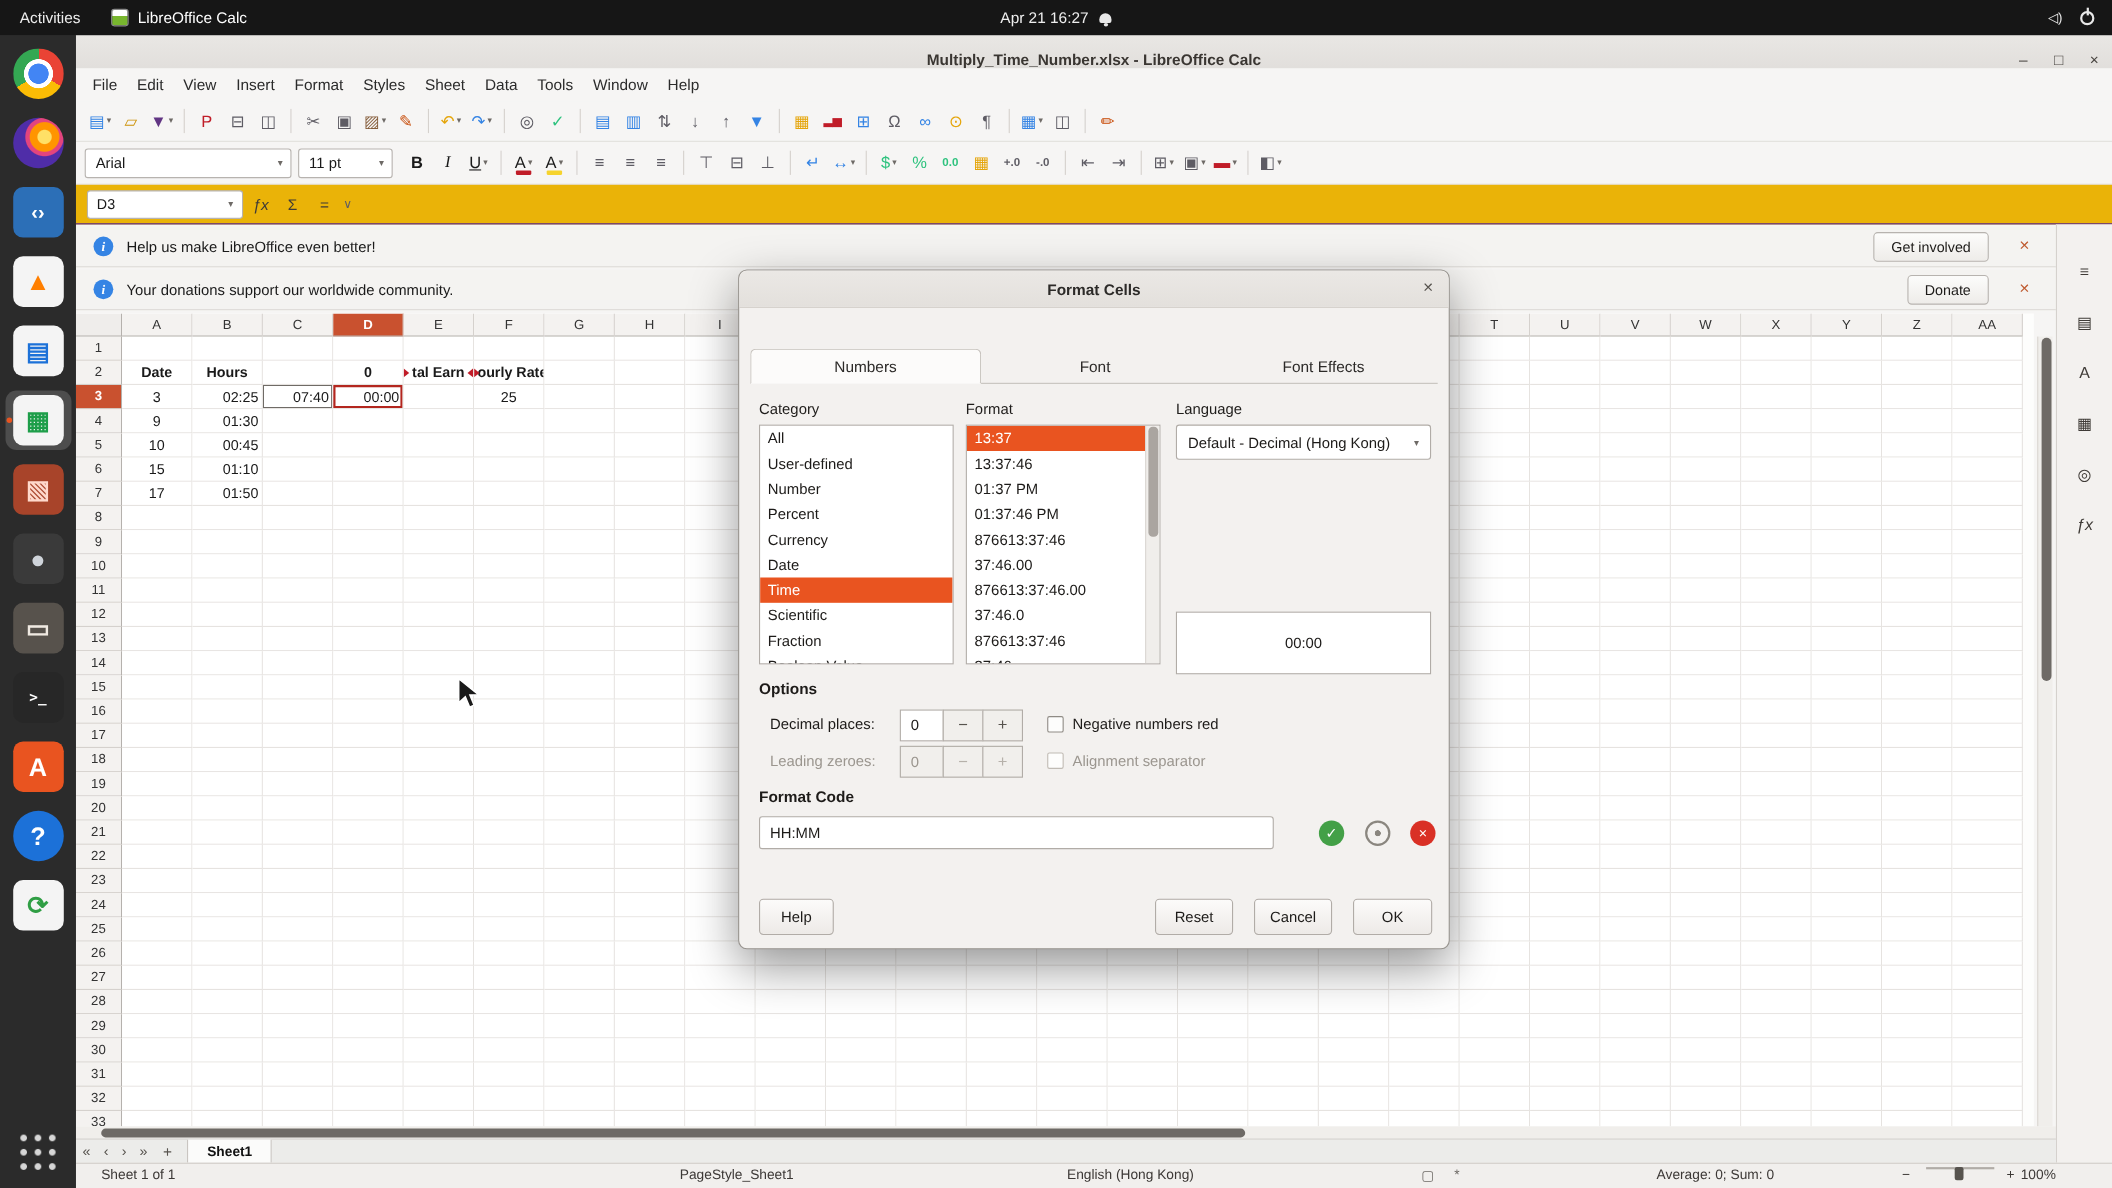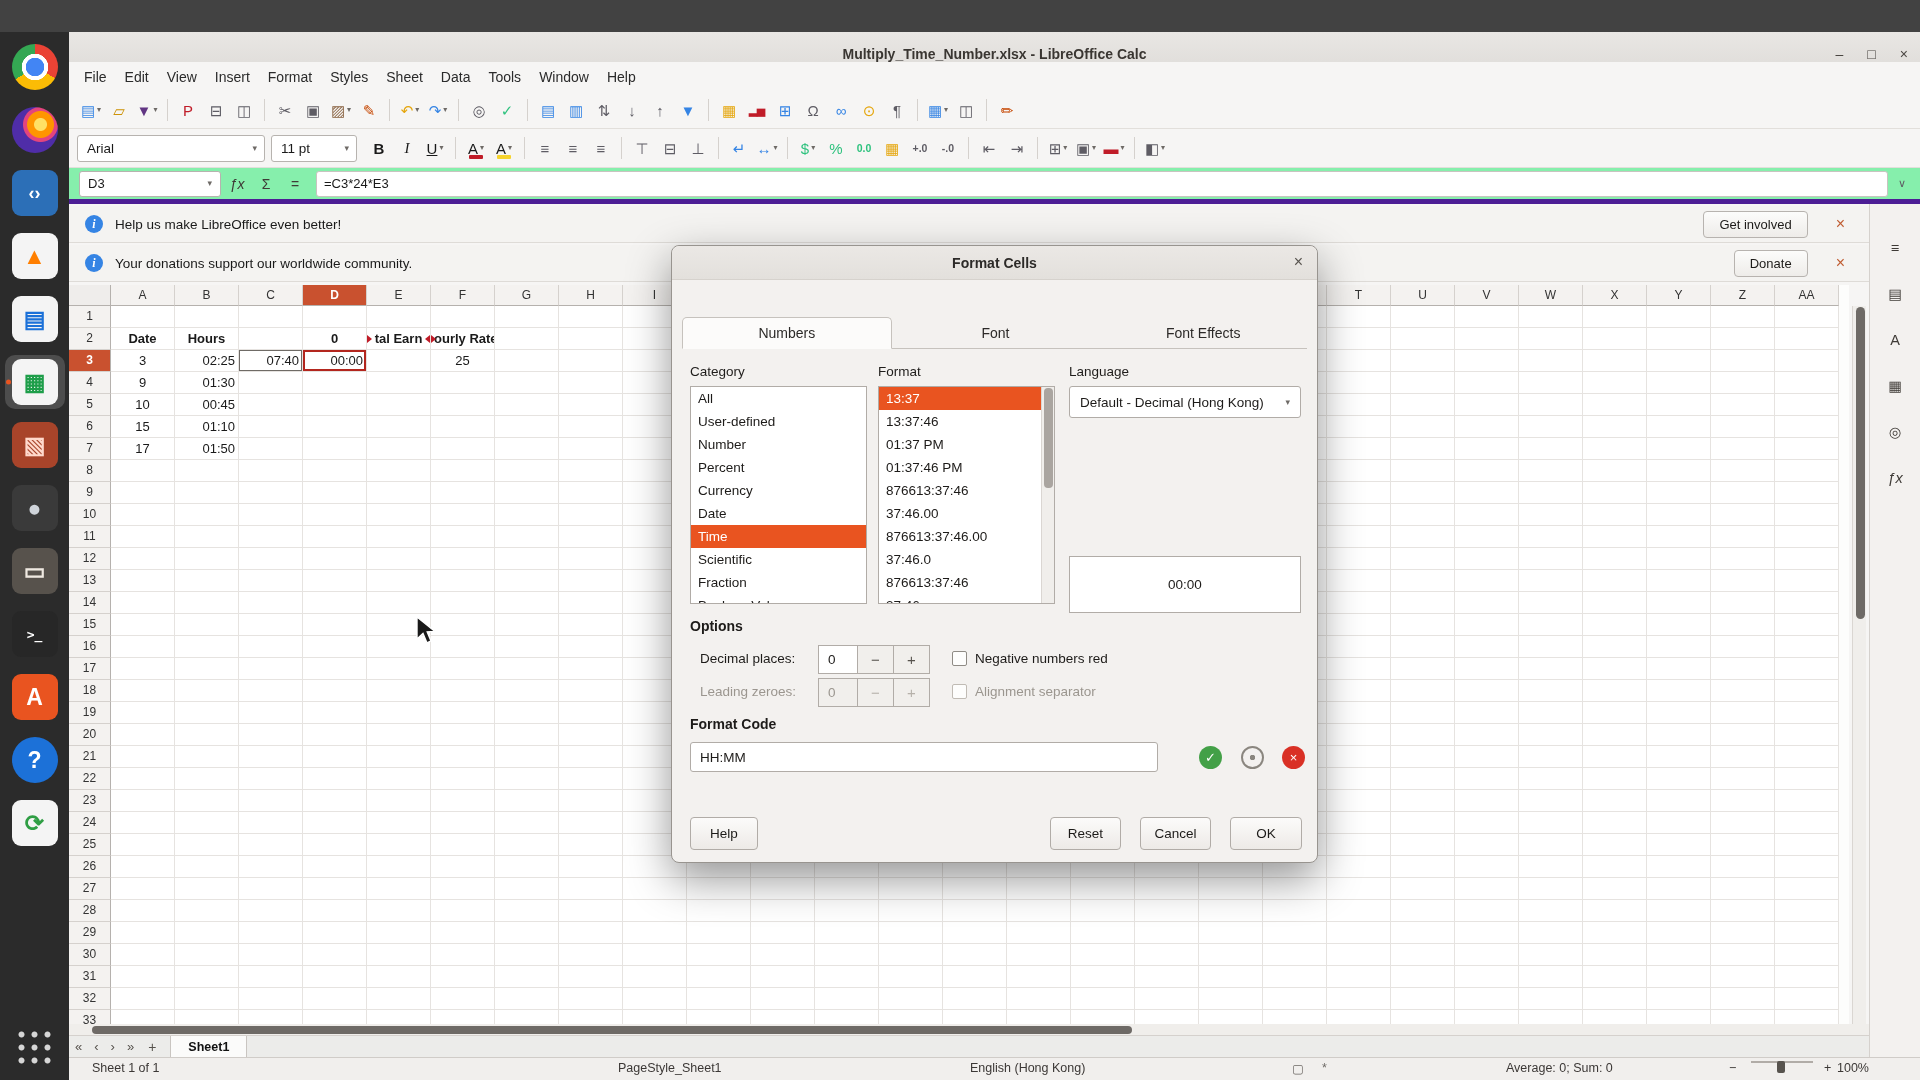--- a/index.html
+++ b/index.html
@@ -50,21 +50,21 @@
   .tbtn .g{font-size:15px;line-height:1;}
   .tbtn .g.small{font-size:10.5px;font-weight:700;}
   .cbar{position:absolute;bottom:3px;left:50%;transform:translateX(-50%);width:14px;height:3.5px;border-radius:1px;}
   .tsep{width:1px;height:22px;background:#d5d1cd;margin:0 6px;flex:0 0 auto;}
   .dd{font-size:8px;color:#6e6a66;margin-left:2px;line-height:1;}
   .combo{display:flex;align-items:center;background:#fff;border:1px solid #b7b3af;border-radius:3px;height:27px;padding:0 7px 0 9px;font-size:13.5px;color:#1a1a1a;}
   .combo .dd{margin-left:auto;padding-left:8px;font-size:9px;}
   #font-name{width:188px;margin-right:6px;}
   #font-size{width:86px;margin-right:8px;}
 
-  #formulabar{position:absolute;top:136px;left:0;right:0;height:36px;background:#86efac;display:flex;align-items:center;padding:0 10px;border-bottom:5px solid #4c1d95;}
+  #formulabar{position:absolute;top:136px;left:0;right:0;height:36px;background:#eab308;display:flex;align-items:center;padding:0 10px;border-bottom:1px solid #4c1d95;}
   #namebox{width:142px;height:26px;background:#fff;border:1px solid #b7b3af;border-radius:3px;display:flex;align-items:center;padding:0 8px;font-size:13px;color:#1a1a1a;}
   #namebox .dd{margin-left:auto;font-size:9px;}
   .fbtn{width:26px;height:26px;display:flex;align-items:center;justify-content:center;font-size:14px;color:#3f3b37;border-radius:3px;margin-left:3px;}
   #formula-input{flex:1;height:26px;margin:0 6px 0 8px;border:1px solid #c8c4c0;border-radius:3px;background:#fff;font-size:13px;color:#1a1a1a;padding:0 7px;font-family:"Liberation Sans",sans-serif;outline:none;}
   #fb-expand{font-size:11px;color:#5e5c64;padding:0 4px;}
 
   .notif{position:absolute;left:0;right:51px;height:37px;background:#f4f3f1;border-bottom:1px solid #dedbd7;display:flex;align-items:center;padding:0 16px;gap:12px;}
   #notif1{top:174px;}
   #notif2{top:213px;}
   .info-ic{width:18px;height:18px;border-radius:50%;background:#3584e4;color:#fff;font-size:12px;font-weight:700;font-family:"Liberation Serif",serif;font-style:italic;display:flex;align-items:center;justify-content:center;flex:0 0 auto;}
@@ -170,20 +170,35 @@
   #btn-cancel{left:468px;width:71px;}
   #btn-ok{left:558px;width:72px;}
 
   #cursor{position:absolute;left:415px;top:616px;z-index:90;}
 </style>
 </head>
 <body>
 
 <div id="screen">
 
+  <div id="topbar">
+    <span id="activities">Activities</span>
+    <span class="tb-app">
+      <span class="tb-app-ic"></span>
+      <span>LibreOffice Calc</span>
+    </span>
+    <span class="tb-center">
+      <span>Apr 21 16:27</span>
+      <span class="bell"></span>
+    </span>
+    <span class="tb-right">
+      <span class="spk">◁)</span>
+      <span class="pwr"></span>
+    </span>
+  </div>
 
   <div id="dock">
       <div class="dock-item">
         <span class="tile circle ic-chrome"></span>
       </div>
       <div class="dock-item">
         <span class="tile circle ic-firefox"></span>
       </div>
       <div class="dock-item">
         <span class="tile" style="background: rgb(44, 111, 183);">
@@ -484,21 +499,20 @@
     </div>
 
     <div id="formulabar">
       <span id="namebox">
         <span>D3</span>
         <span class="dd">▾</span>
       </span>
       <span class="fbtn" style="font-style:italic;">ƒx</span>
       <span class="fbtn">Σ</span>
       <span class="fbtn">=</span>
-      <input id="formula-input" readonly="" value="=C3*24*E3" style="">
       <span id="fb-expand">∨</span>
     </div>
 
     <div id="notif1" class="notif">
       <span class="info-ic">i</span>
       <span class="notif-text">Help us make LibreOffice even better!</span>
       <span class="notif-btn">Get involved</span>
       <span class="notif-close">×</span>
     </div>
     <div id="notif2" class="notif">

